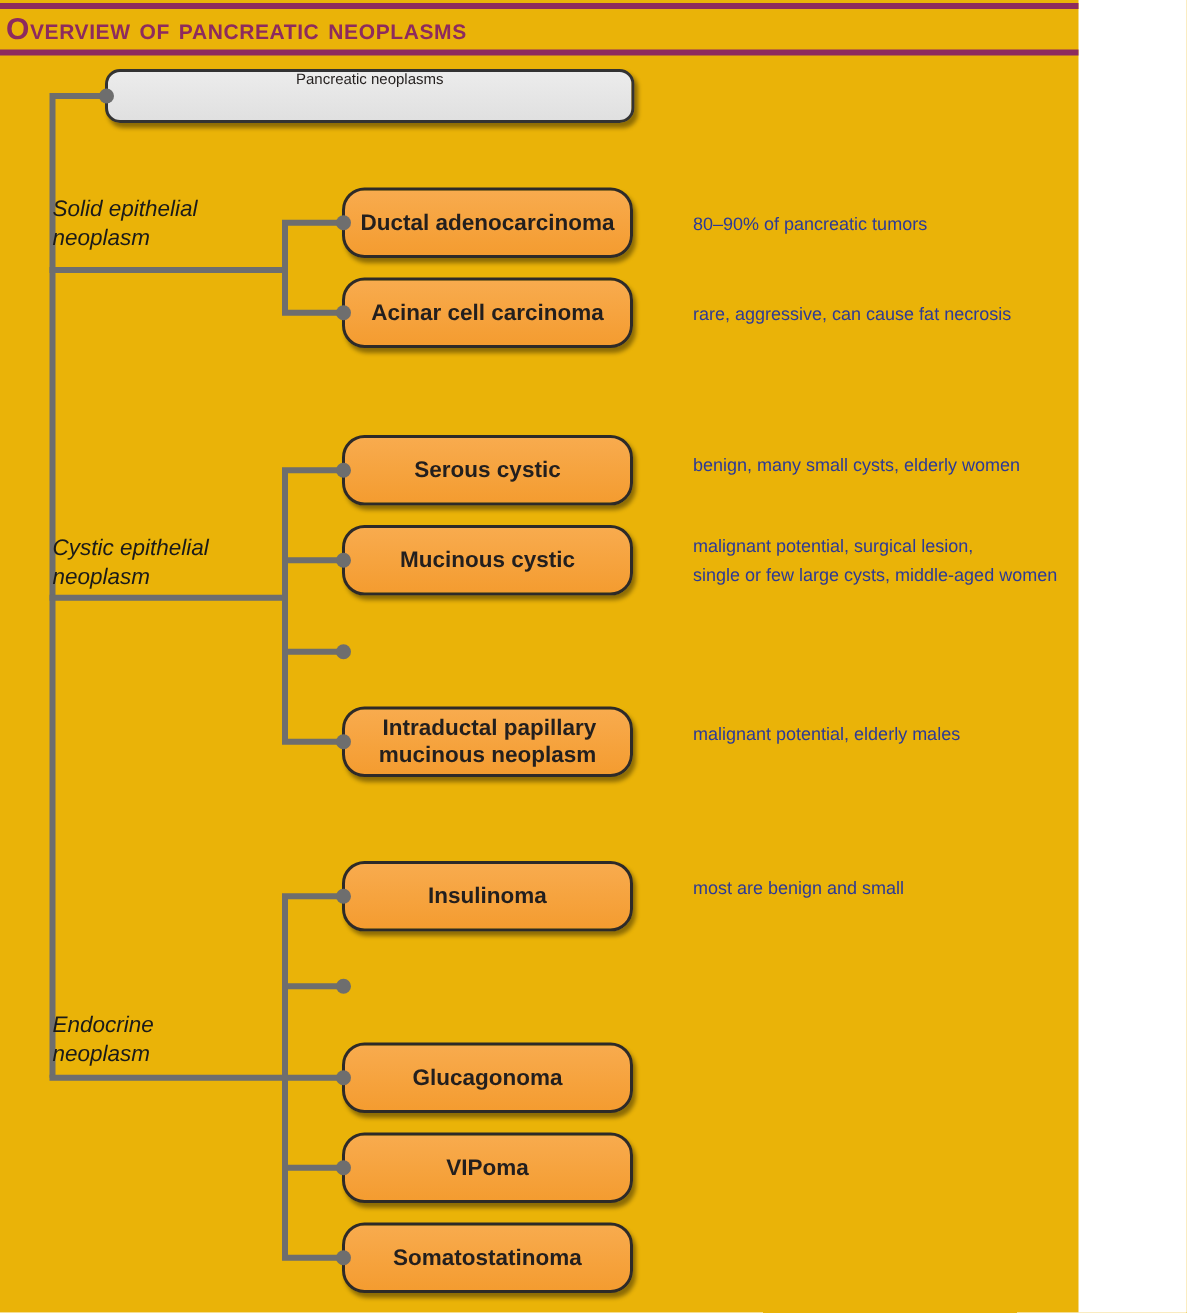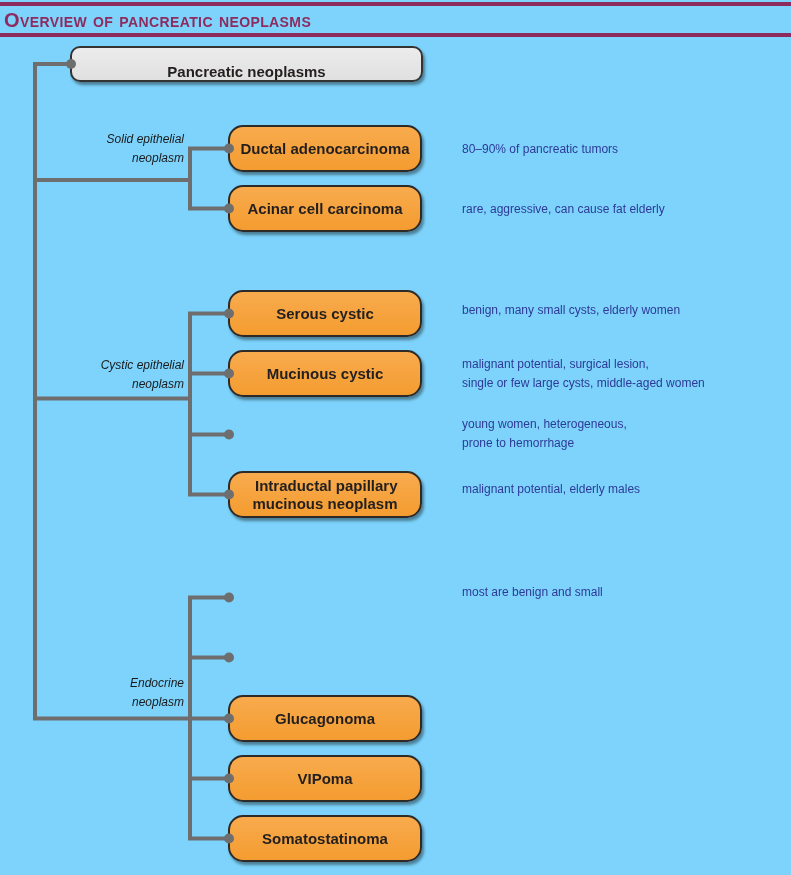--- a/index.html
+++ b/index.html
@@ -7,60 +7,60 @@
     --node-orange-top:#f8ab4e;
     --node-orange-bottom:#f49c30;
     --node-border:#2d2a28;
     --connector-gray:#6e6e6e;
     --annotation-blue:#2d3a96;
     --node-text:#231f1e;
   }
   html,body{margin:0;padding:0;background:#ffffff;}
   .page{
     position:relative;
-    width:791px;height:875px;
-    background:#7dd3fc;
+    width:719px;height:875px;
+    background:#eab308;
     font-family:"Liberation Sans", sans-serif;
     overflow:hidden;
   }
   .rule{position:absolute;left:0;width:791px;background:var(--accent);}
   .top-rule{top:2px;height:4px;}
   .title-rule{top:33px;height:4px;}
   .title{
     position:absolute;left:4px;top:9px;margin:0;
     font-size:20px;line-height:22px;font-weight:bold;
     font-variant:small-caps;letter-spacing:0.4px;
     color:var(--accent);
   }
   svg.layer{position:absolute;left:0;top:0;}
   svg.lines{z-index:1;}
   svg.dots{z-index:3;}
   .root-node{
     position:absolute;left:70px;top:46px;width:353px;height:36px;
     background:linear-gradient(180deg,#ececec,#e0e0e0);
     border:2px solid #333333;border-radius:10px;
     box-shadow:2px 3px 3px rgba(0,0,0,0.40);
-    display:flex;align-items:flex-end;justify-content:center;
-    font-size:15px;font-weight:bold;color:var(--node-text);
+    display:flex;align-items:flex-start;justify-content:center;
+    font-size:10px;font-weight:normal;color:var(--node-text);
     z-index:2;box-sizing:border-box;
   }
   .node{
     position:absolute;left:228px;width:194px;height:47px;
     background:linear-gradient(180deg,var(--node-orange-top),var(--node-orange-bottom));
     border:2px solid var(--node-border);border-radius:15px;
     box-shadow:2px 3px 3px rgba(0,0,0,0.40);
     display:flex;align-items:center;justify-content:center;
     text-align:right;white-space:pre-line;
     font-size:15px;line-height:18px;font-weight:bold;color:var(--node-text);
     z-index:2;box-sizing:border-box;
   }
   .branch-label{
-    position:absolute;left:24px;width:160px;
-    text-align:right;white-space:pre-line;
-    font-size:12px;line-height:19px;font-style:italic;color:#1a1a1a;
+    position:absolute;left:35px;width:160px;
+    text-align:left;white-space:pre-line;
+    font-size:15px;line-height:19px;font-style:italic;color:#1a1a1a;
     z-index:2;
   }
   .note{
     position:absolute;left:462px;width:325px;
     white-space:pre-line;
     font-size:12px;line-height:19px;color:var(--annotation-blue);
     z-index:2;
   }
 </style>
 </head>
@@ -95,31 +95,30 @@
 neoplasm</div>
   <div class="branch-label" style="top:674px">Endocrine
 neoplasm</div>
 
   <div class="node" style="top:125px">Ductal adenocarcinoma</div>
   <div class="node" style="top:185px">Acinar cell carcinoma</div>
   <div class="node" style="top:350px">Mucinous cystic</div>
   <div class="node" style="top:290px">Serous cystic</div>
   <div class="node" style="top:471px">Intraductal papillary
 mucinous neoplasm</div>
+  <div class="node" style="top:574px">Insulinoma</div>
   <div class="node" style="top:695px">Glucagonoma</div>
   <div class="node" style="top:815px">Somatostatinoma</div>
   <div class="node" style="top:755px">VIPoma</div>
 
   <div class="note" style="top:140px">80–90% of pancreatic tumors</div>
-  <div class="note" style="top:200px">rare, aggressive, can cause fat elderly</div>
+  <div class="note" style="top:200px">rare, aggressive, can cause fat necrosis</div>
   <div class="note" style="top:301px">benign, many small cysts, elderly women</div>
   <div class="note" style="top:355px">malignant potential, surgical lesion,
 single or few large cysts, middle-aged women</div>
-  <div class="note" style="top:415px">young women, heterogeneous,
-prone to hemorrhage</div>
   <div class="note" style="top:480px">malignant potential, elderly males</div>
   <div class="note" style="top:583px">most are benign and small</div>
 
   <svg class="layer dots" width="791" height="875" viewBox="0 0 791 875" aria-hidden="true">
     <g fill="#6e6e6e">
       <circle cx="71" cy="64" r="5"></circle>
       <circle cx="229" cy="148.5" r="5"></circle>
       <circle cx="229" cy="208.5" r="5"></circle>
       <circle cx="229" cy="313.5" r="5"></circle>
       <circle cx="229" cy="373.5" r="5"></circle>

